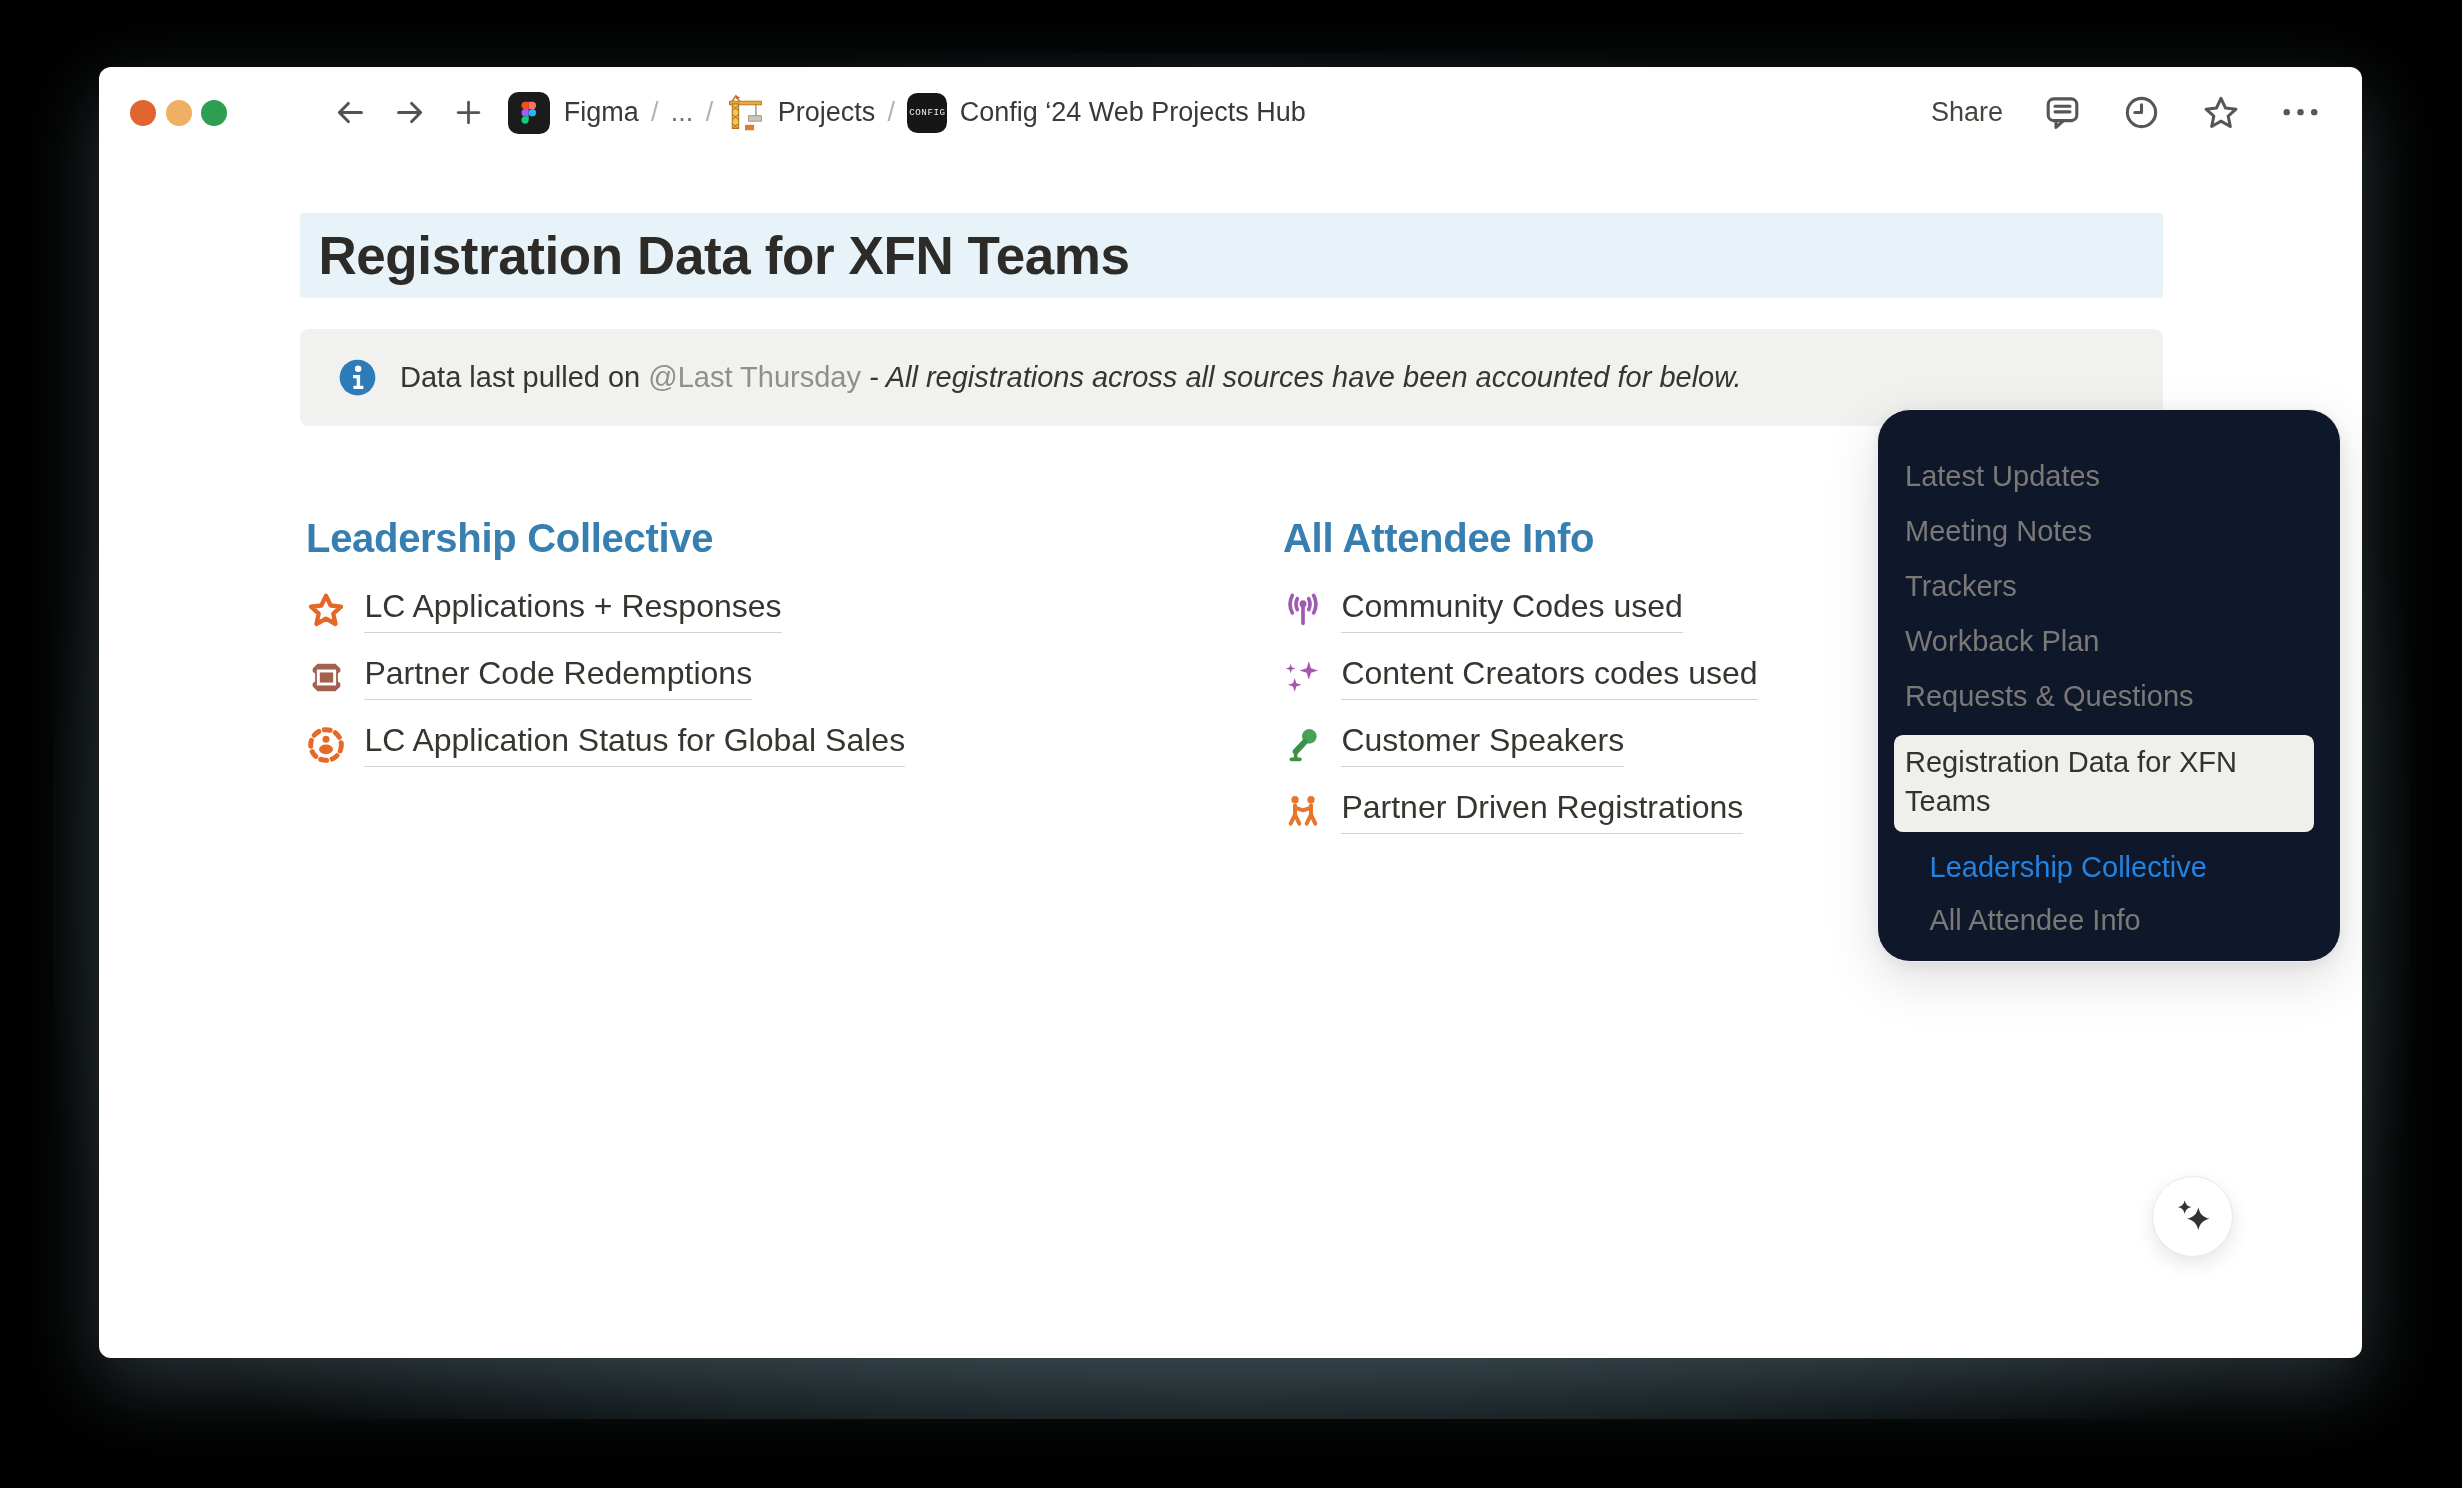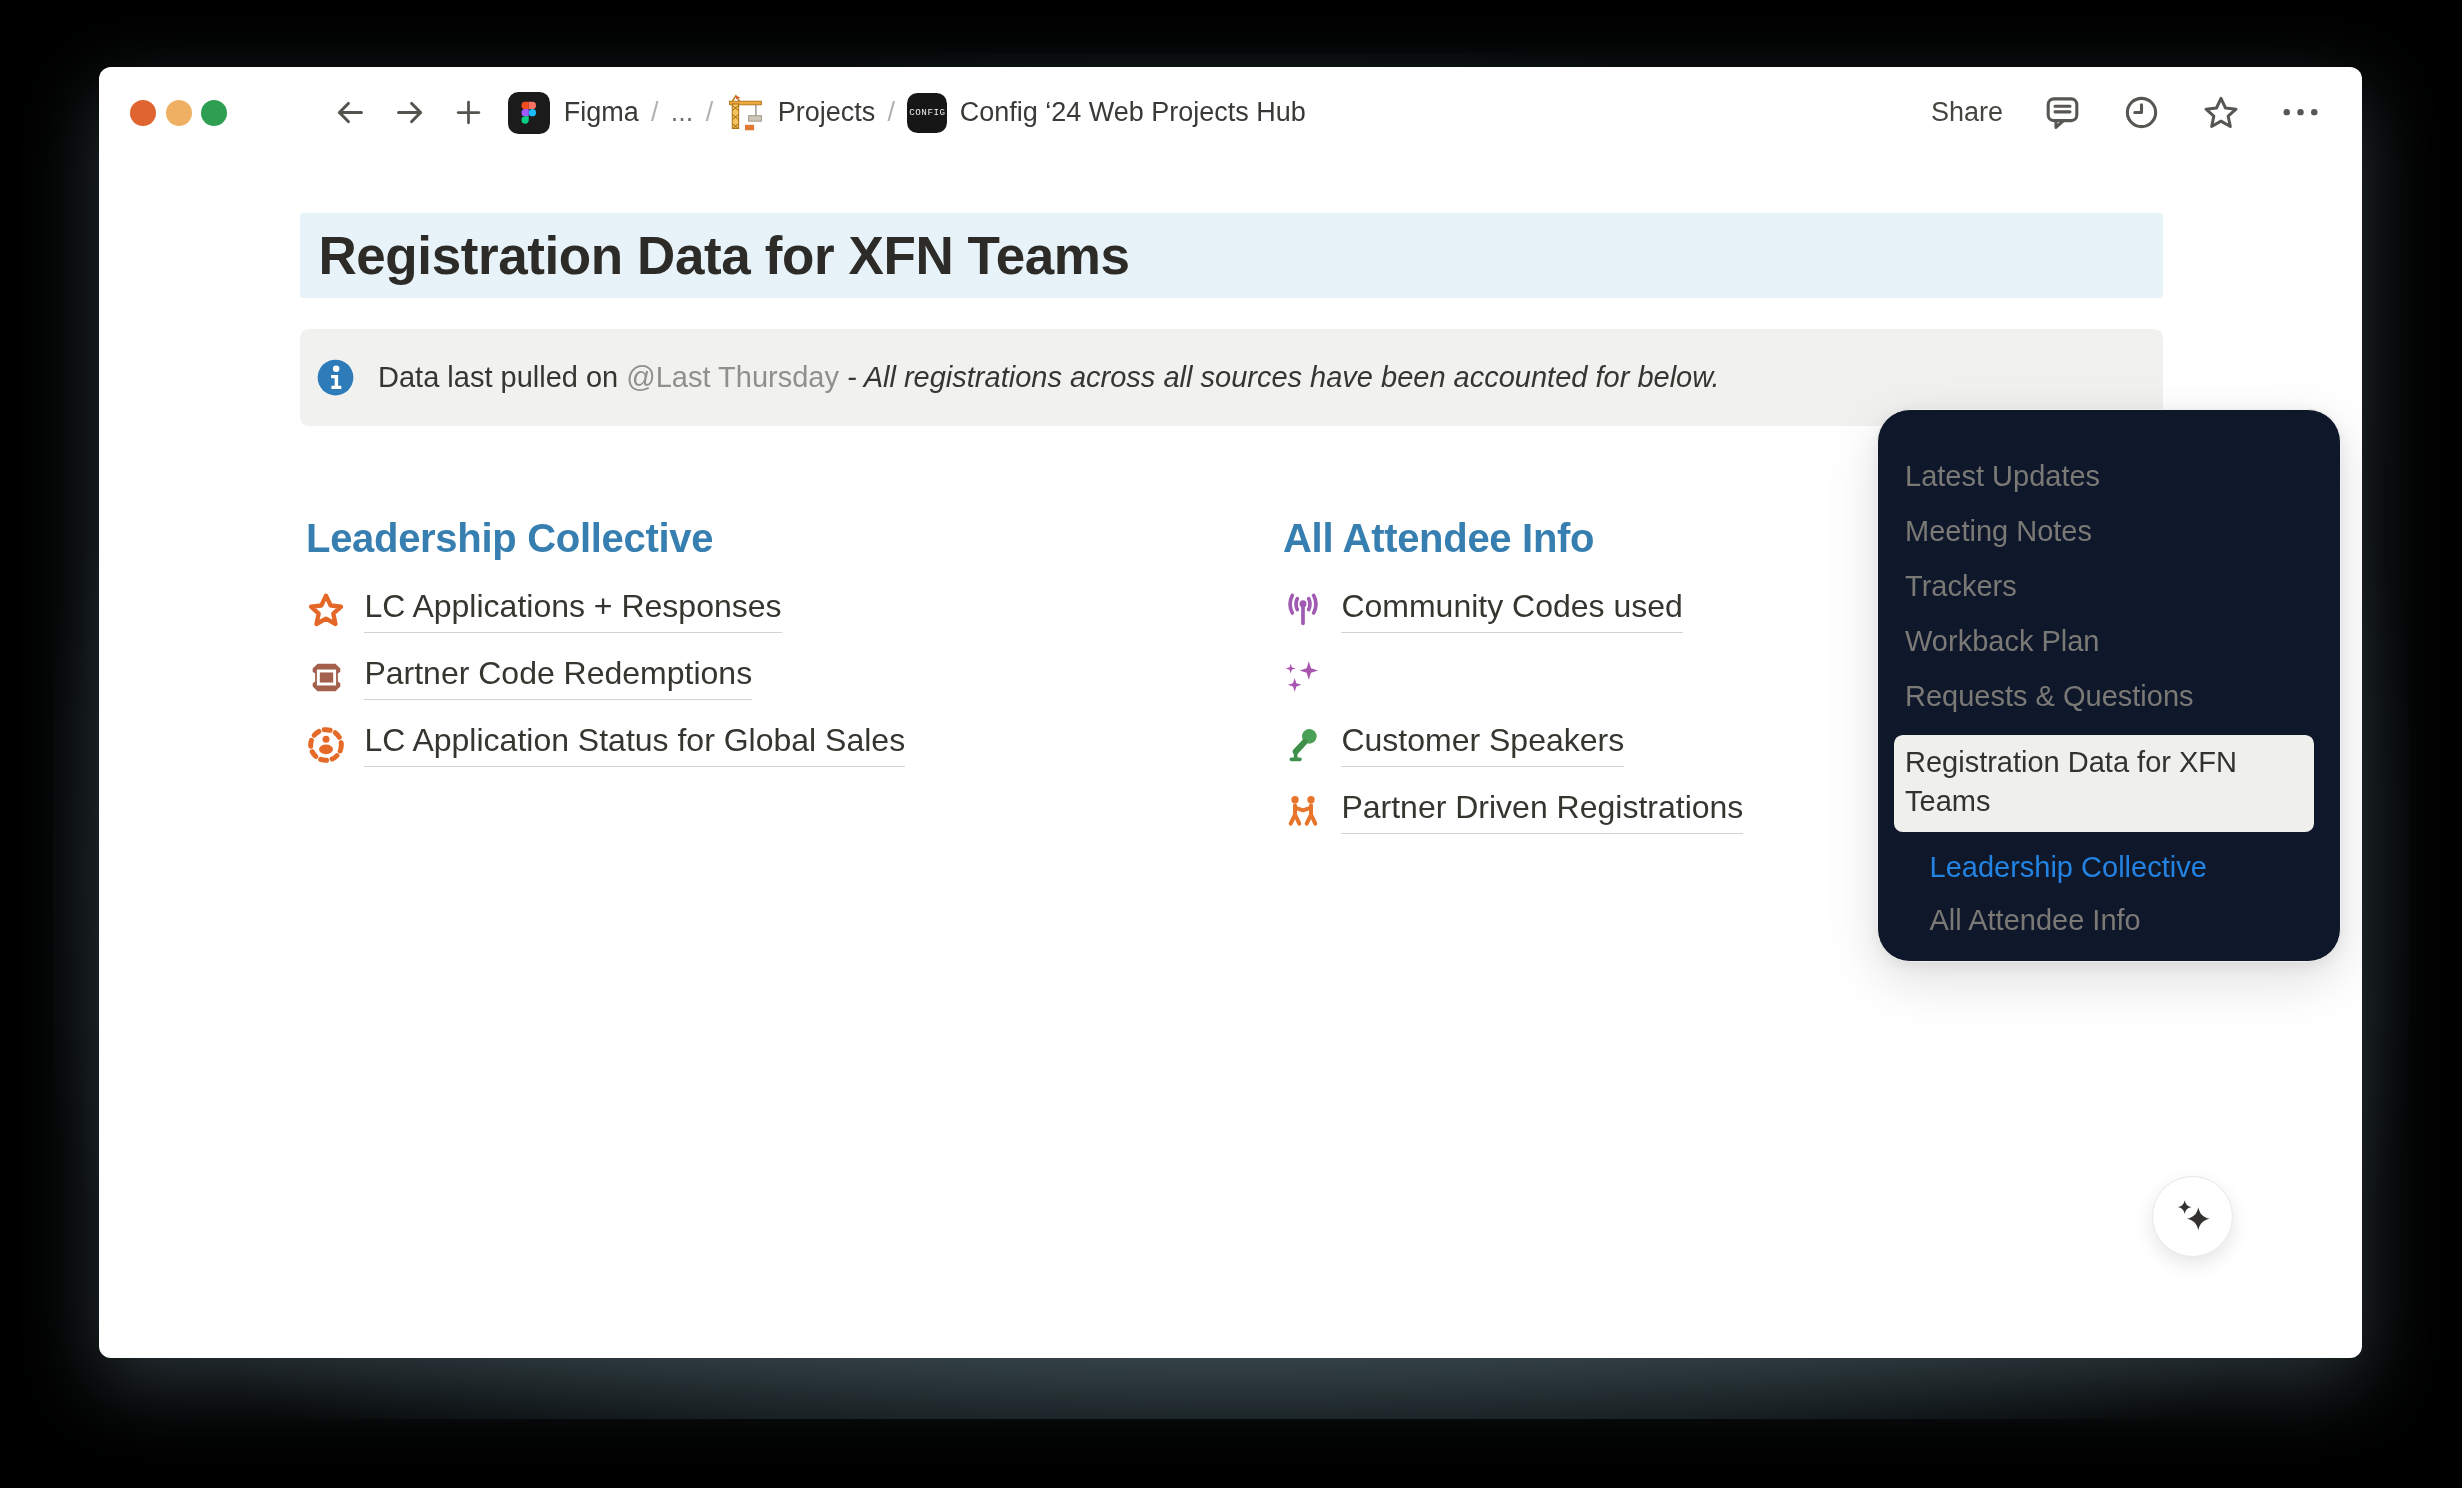--- a/index.html
+++ b/index.html
@@ -64,21 +64,21 @@
     position:absolute; left:201px; top:146px; width:1863px; height:85px;
     background:#e7f3f8; border-radius:3.5px;
     display:flex; align-items:center; padding-left:18.4px;
   }
   .title-block h1 {
     margin:0; font-size:53px; font-weight:bold; color:#2d2b27; letter-spacing:-0.4px;
   }
   .callout {
     position:absolute; left:201px; top:262px; width:1863px; height:97px;
     background:#f1f1ef; border-radius:8.8px;
-    display:flex; align-items:center; padding-left:16px;
+    display:flex; align-items:center; padding-left:38px;
   }
   .callout .info-badge { margin-right:23px; flex:0 0 auto; display:flex; }
   .callout .text { font-size:29px; color:#37352f; }
   .callout .mention { color:#908f8c; }
   .callout .em { font-style:italic; }
 
   .col { position:absolute; top:449px; }
   .col1 { left:207px; width:963px; }
   .col2 { left:1184px; width:946px; }
   .col h2 {
@@ -288,20 +288,21 @@
     </div>
 
     <div class="doc-row">
       <span class="icon">
         <svg width="40" height="40" viewBox="0 0 24 24" fill="#a855b0">
           <path d="M15.5 2l1.3 4.2L21 7.5l-4.2 1.3L15.5 13l-1.3-4.2L10 7.5l4.2-1.3z"></path>
           <path d="M7 12l1 3.1 3.1 1-3.1 1L7 20.2l-1-3.1-3.1-1 3.1-1z"></path>
           <path d="M4.6 3.4l.7 2.2 2.2.7-2.2.7-.7 2.2-.7-2.2-2.2-.7 2.2-.7z"></path>
         </svg>
       </span>
+      <span class="label">Content Creators codes used</span>
     </div>
 
     <div class="doc-row">
       <span class="icon">
         <svg width="40" height="40" viewBox="0 0 24 24" fill="none">
           <circle cx="15.8" cy="6.8" r="4.4" fill="#4aa156"></circle>
           <path d="M13 10.2 7.6 16" stroke="#3d8f4a" stroke-width="3.6" stroke-linecap="round"></path>
           <path d="M7.6 16v4.6M5 20.6h5.2" stroke="#3d8f4a" stroke-width="2.2" stroke-linecap="round"></path>
         </svg>
       </span>

